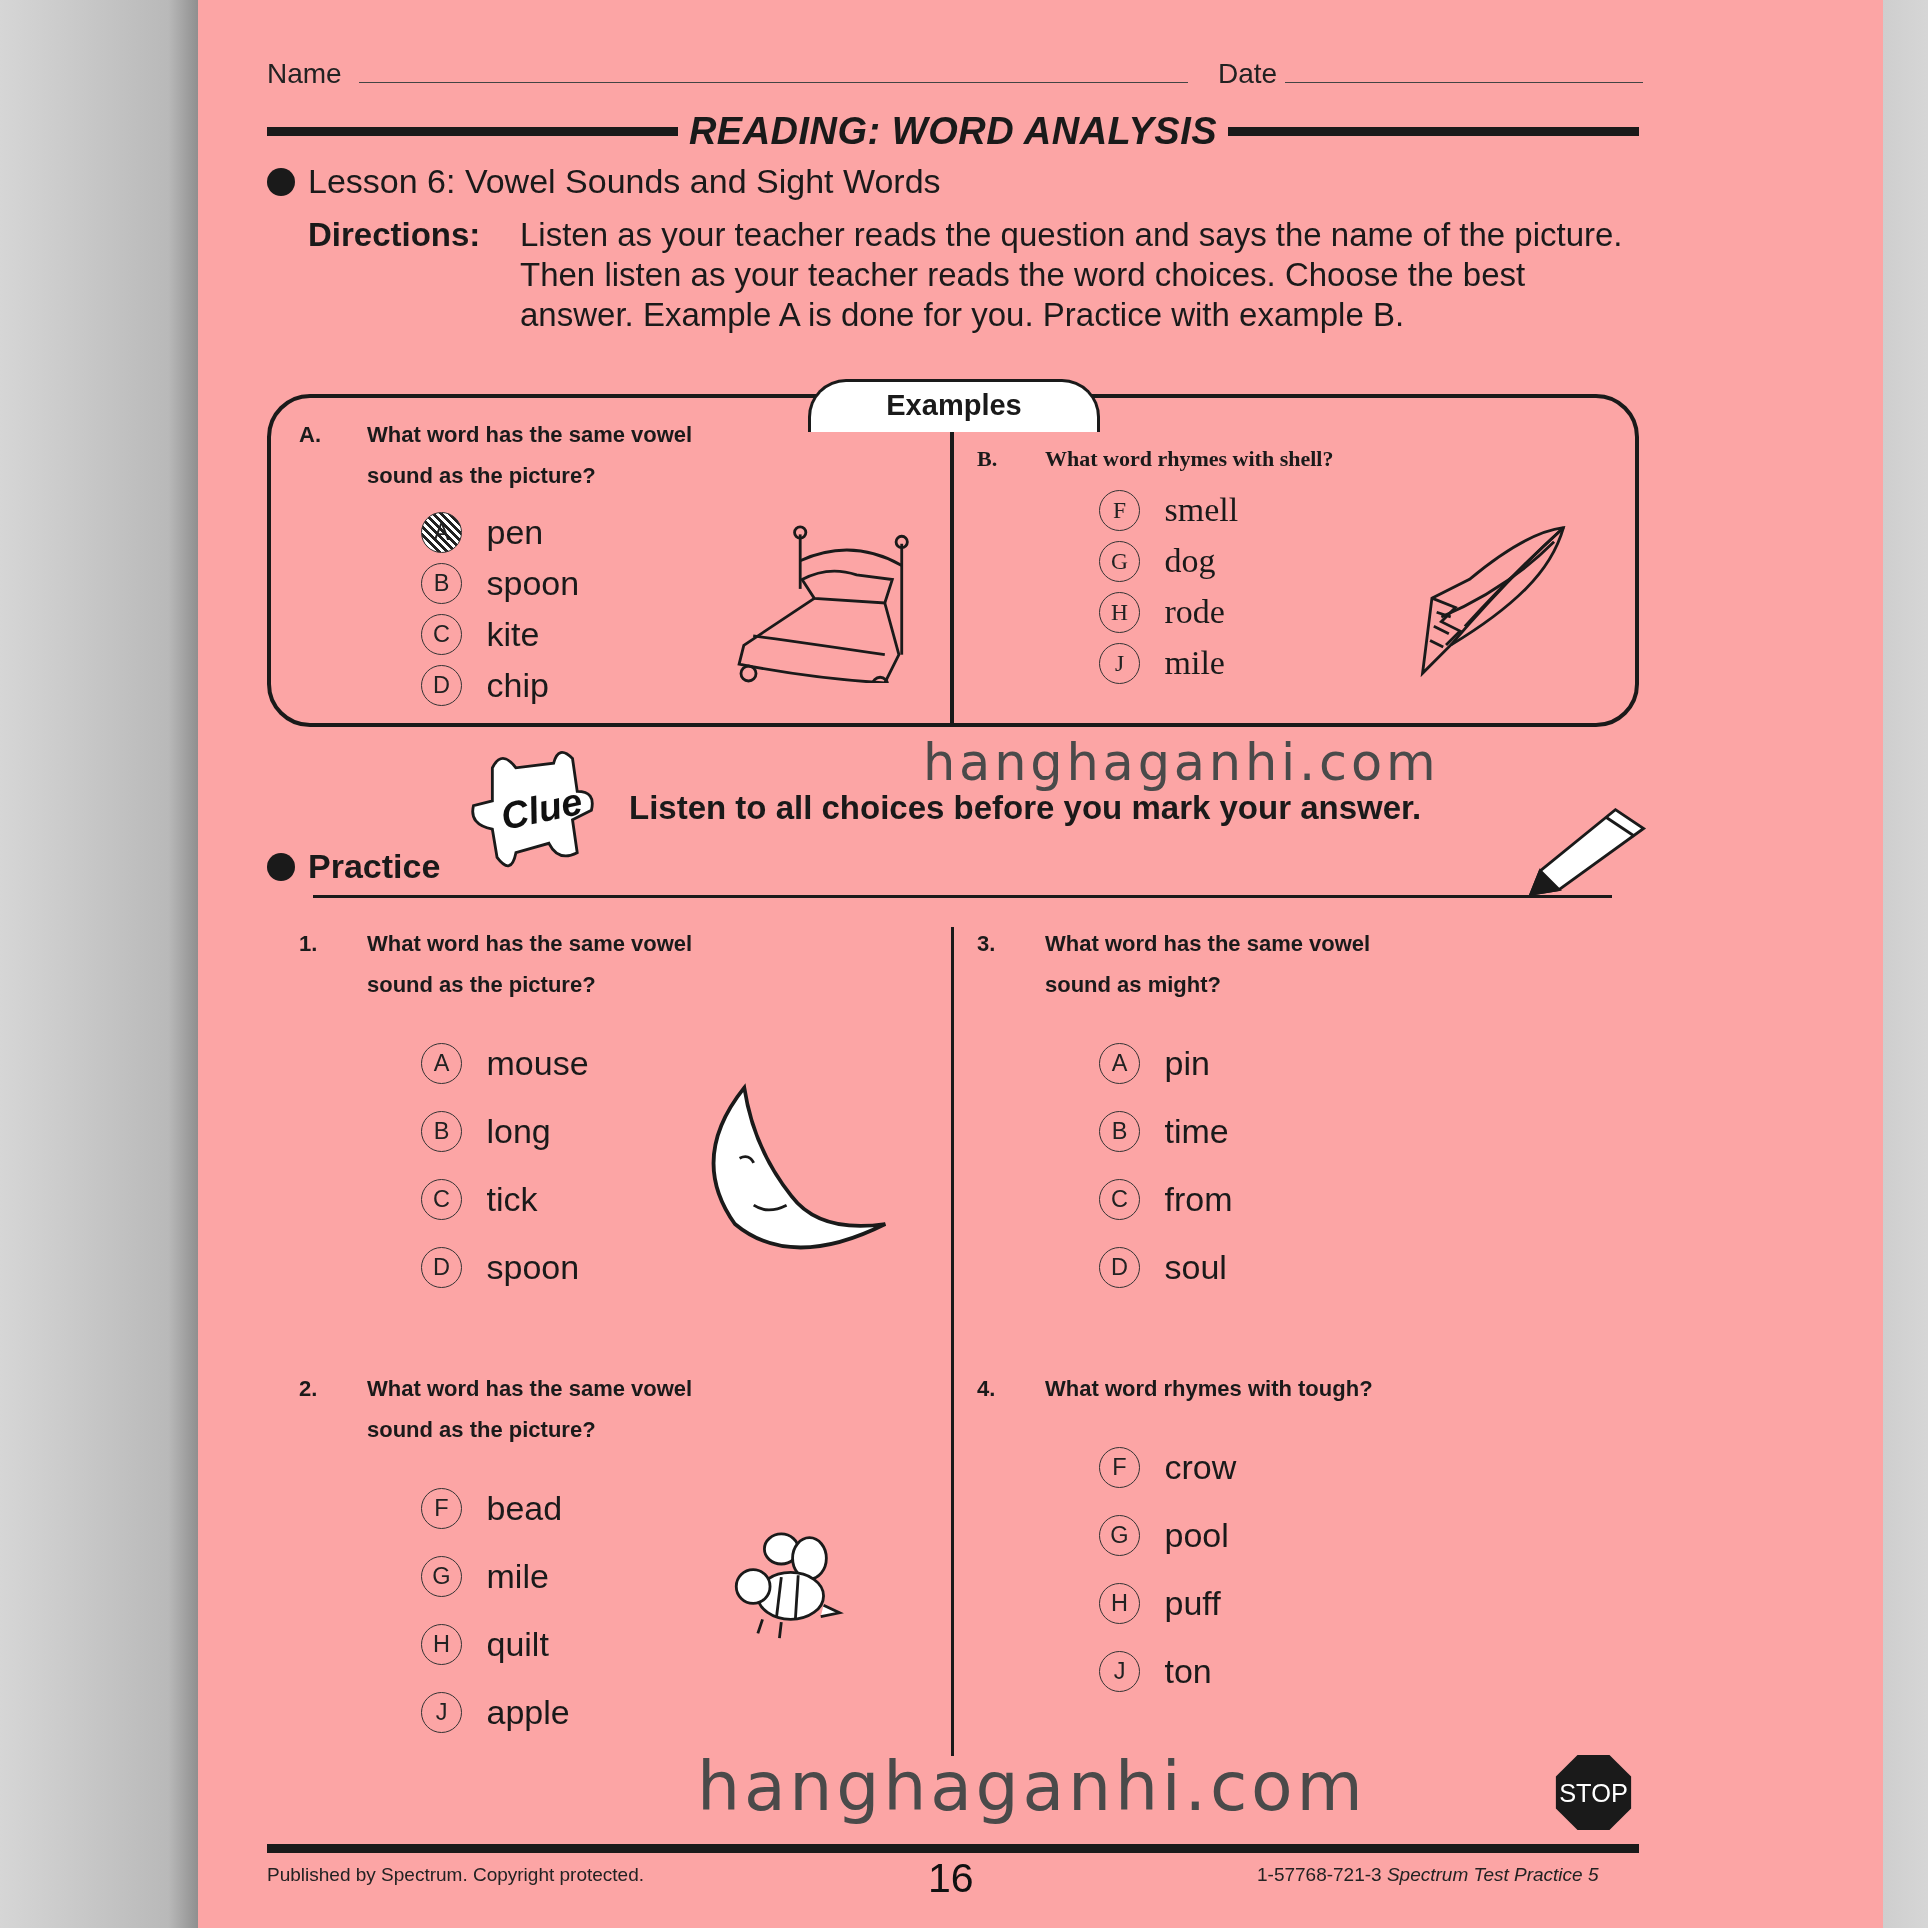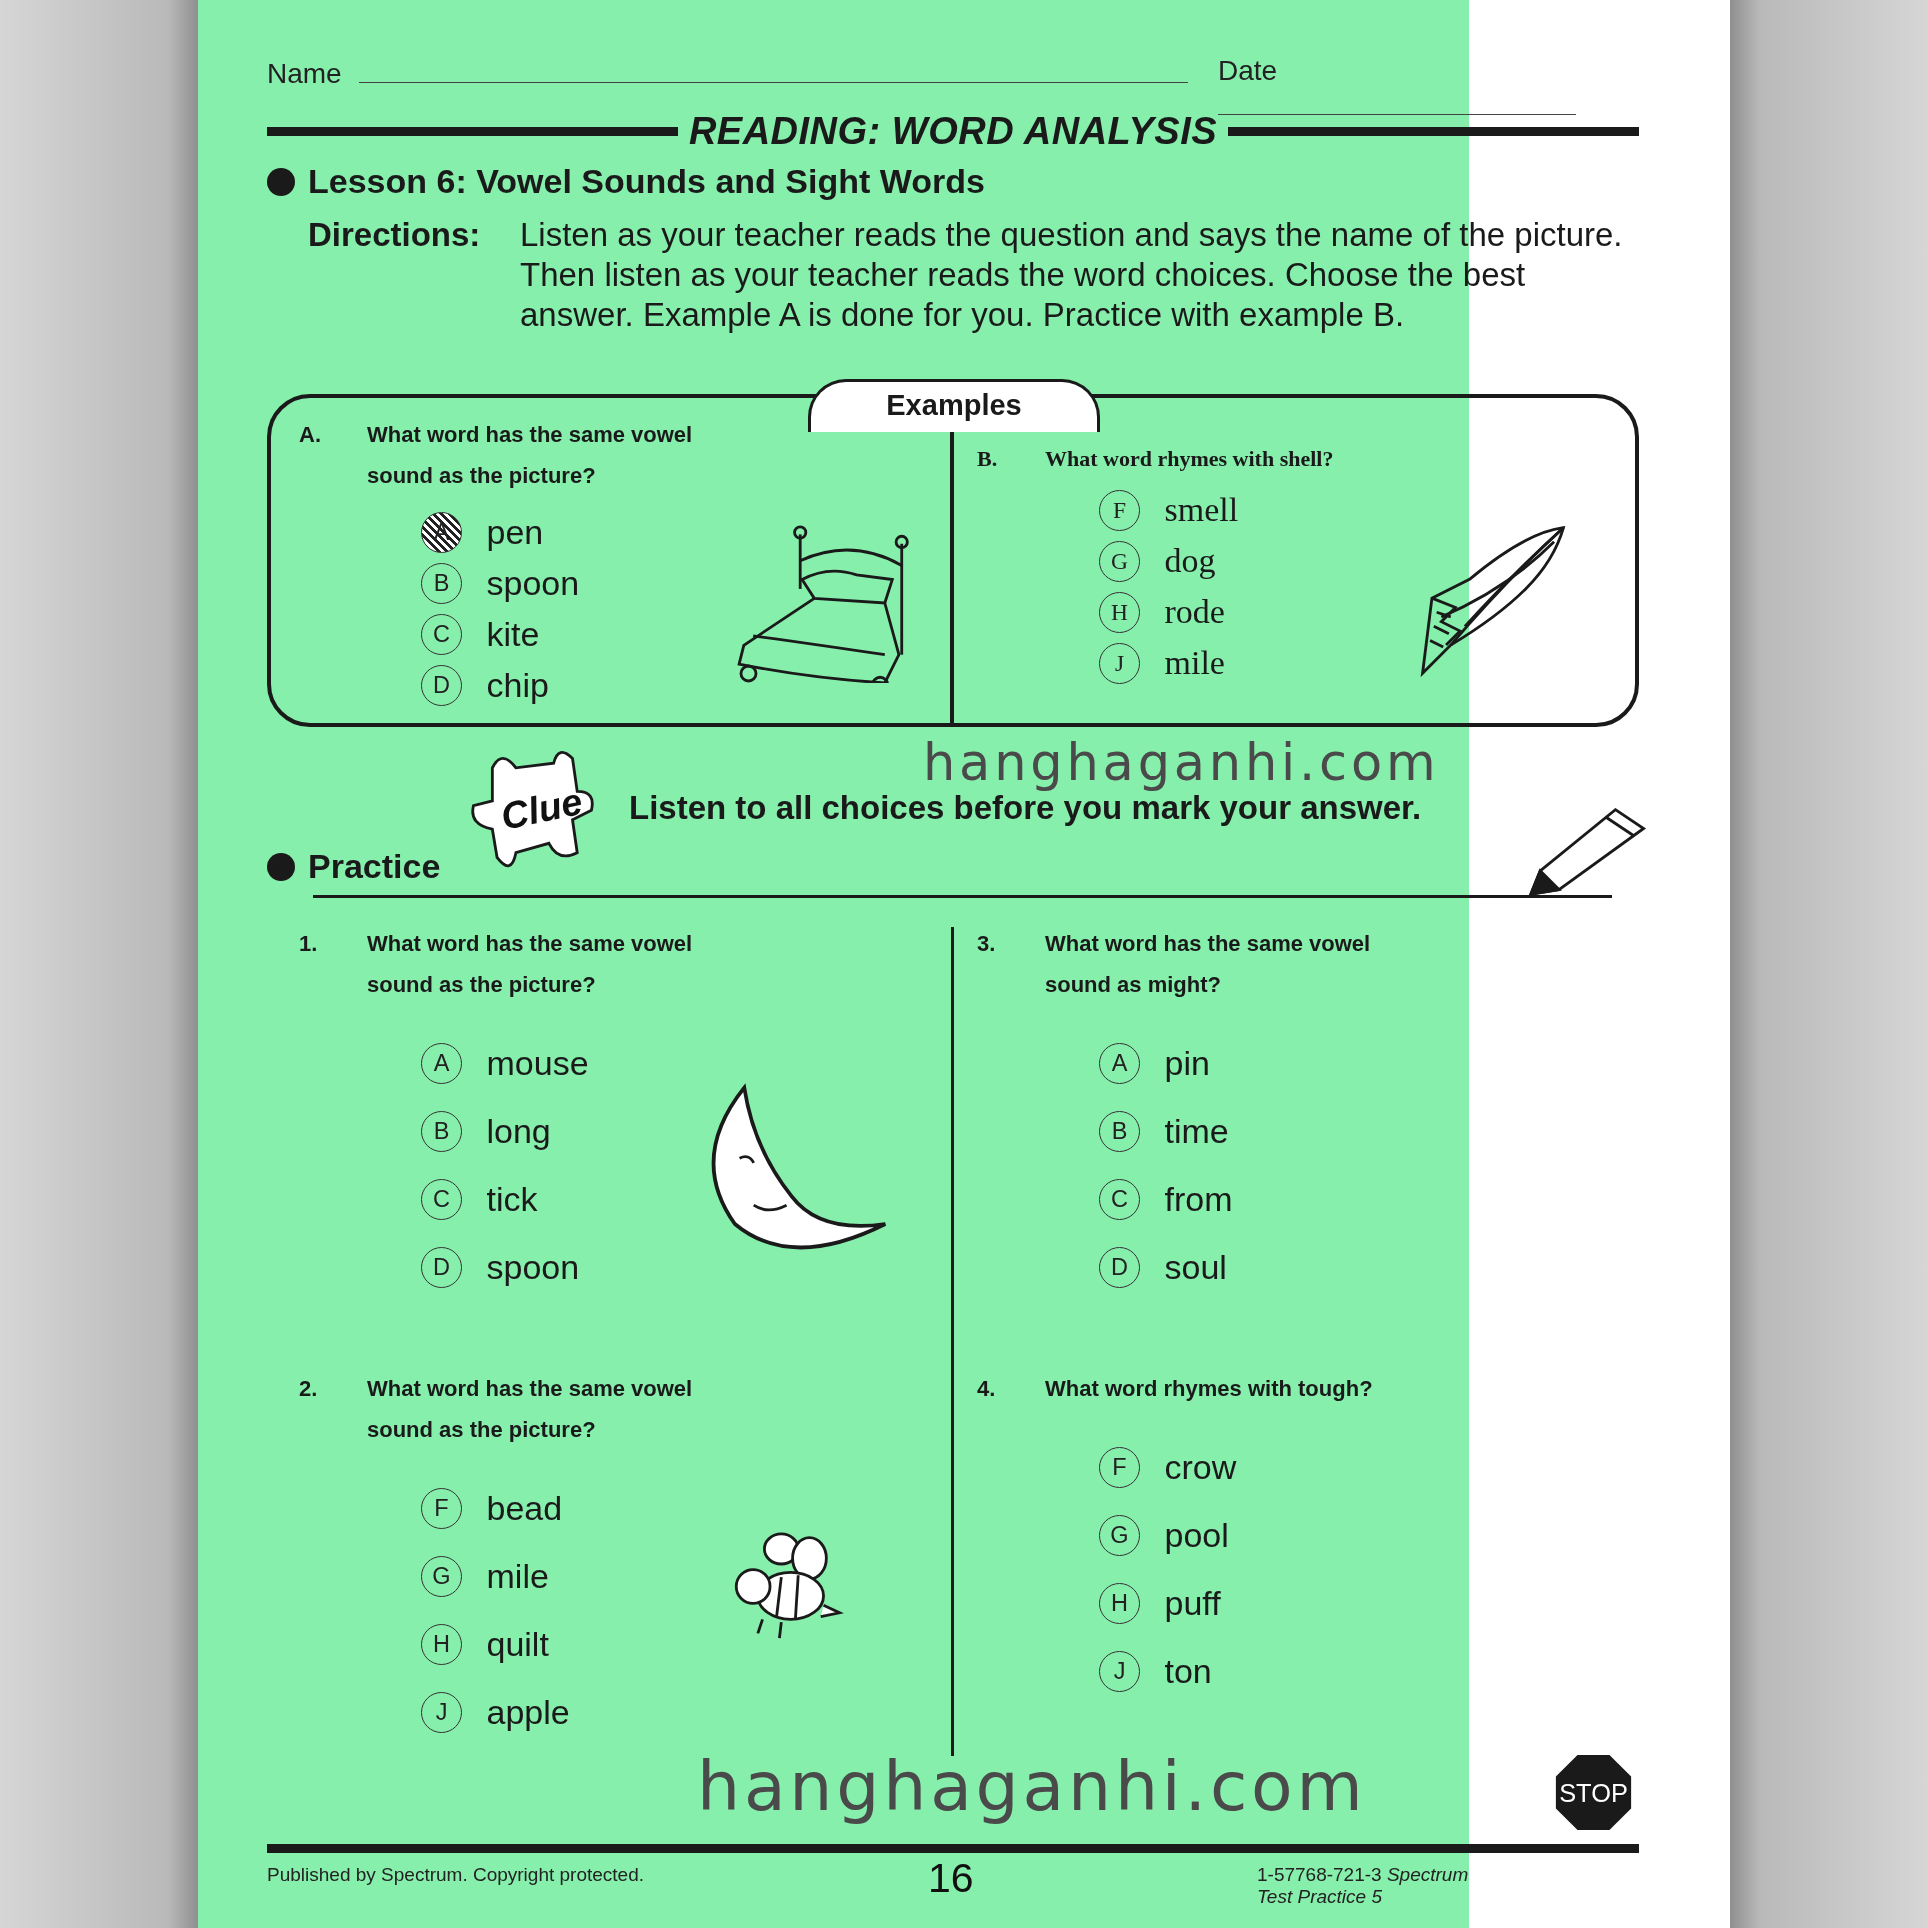--- a/index.html
+++ b/index.html
@@ -7,34 +7,34 @@
   body {
     background: #ffffff;
     font-family: "Liberation Sans", sans-serif;
     color: #1a1a1a;
     position: relative;
   }
   
   .side { position: absolute; top: 0; width: 198px; height: 1928px; background: #c8c8c8; }
   .side.left { left: 0; background: linear-gradient(to right, #d6d6d6, #b9b9b9 85%, #8f8f8f); }
   .side.right { right: 0; background: linear-gradient(to left, #d6d6d6, #b9b9b9 85%, #8f8f8f); }
-  .page { position: absolute; left: 198px; top: 0; width: 1271px; height: 1928px; background: #86efac; }
+  .page { position: absolute; left: 198px; top: 0; width: 1685px; height: 1928px; background: #fca5a5; }
 
   .abs { position: absolute; }
 
   
   .name-row { left: 69px; top: 55px; font-size: 28px; color: #222; }
   .line-field { display: inline-block; border-bottom: 1.9px solid #444; height: 28px; vertical-align: baseline; }
   .date-row { left: 1020px; top: 55px; font-size: 28px; color: #222; }
 
   .section-title { left: 69px; top: 105px; width: 1372px; height: 53px; display: flex; align-items: center; }
   .bar { flex: 1; height: 9.4px; background: #1a1a1a; }
   .section-title .txt { font-weight: bold; font-style: italic; font-size: 38px; padding: 0 11.3px; letter-spacing: 0.5px; }
 
-  .lesson { left: 69px; top: 162px; font-size: 34px; font-weight: bold; display: flex; align-items: center; }
+  .lesson { left: 69px; top: 162px; font-size: 34px; font-weight: normal; display: flex; align-items: center; }
   .dot { width: 28px; height: 28px; border-radius: 50%; background: #1a1a1a; display: inline-block; margin-right: 13px; }
 
   .directions { left: 110px; top: 215px; width: 1337px; font-size: 33px; line-height: 40px; display: flex; }
   .directions .lbl { font-weight: bold; width: 212px; flex: none; }
   .directions .txt { flex: 1; }
 
   
   .ex-tab { left: 610px; top: 347px; width: 292px; height: 53px; border: 3.8px solid #1a1a1a; border-bottom: none; border-radius: 38px 38px 0 0; background: #fff; text-align: center; font-weight: bold; font-size: 29px; line-height: 47px; z-index: 2; margin-top: 32px; }
   .ex-box { left: 69px; top: 394px; width: 1372px; height: 333px; border: 4.7px solid #1a1a1a; border-radius: 43px; }
   .ex-divider { left: 752px; top: 394px; width: 3.8px; height: 333px; background: #1a1a1a; }

